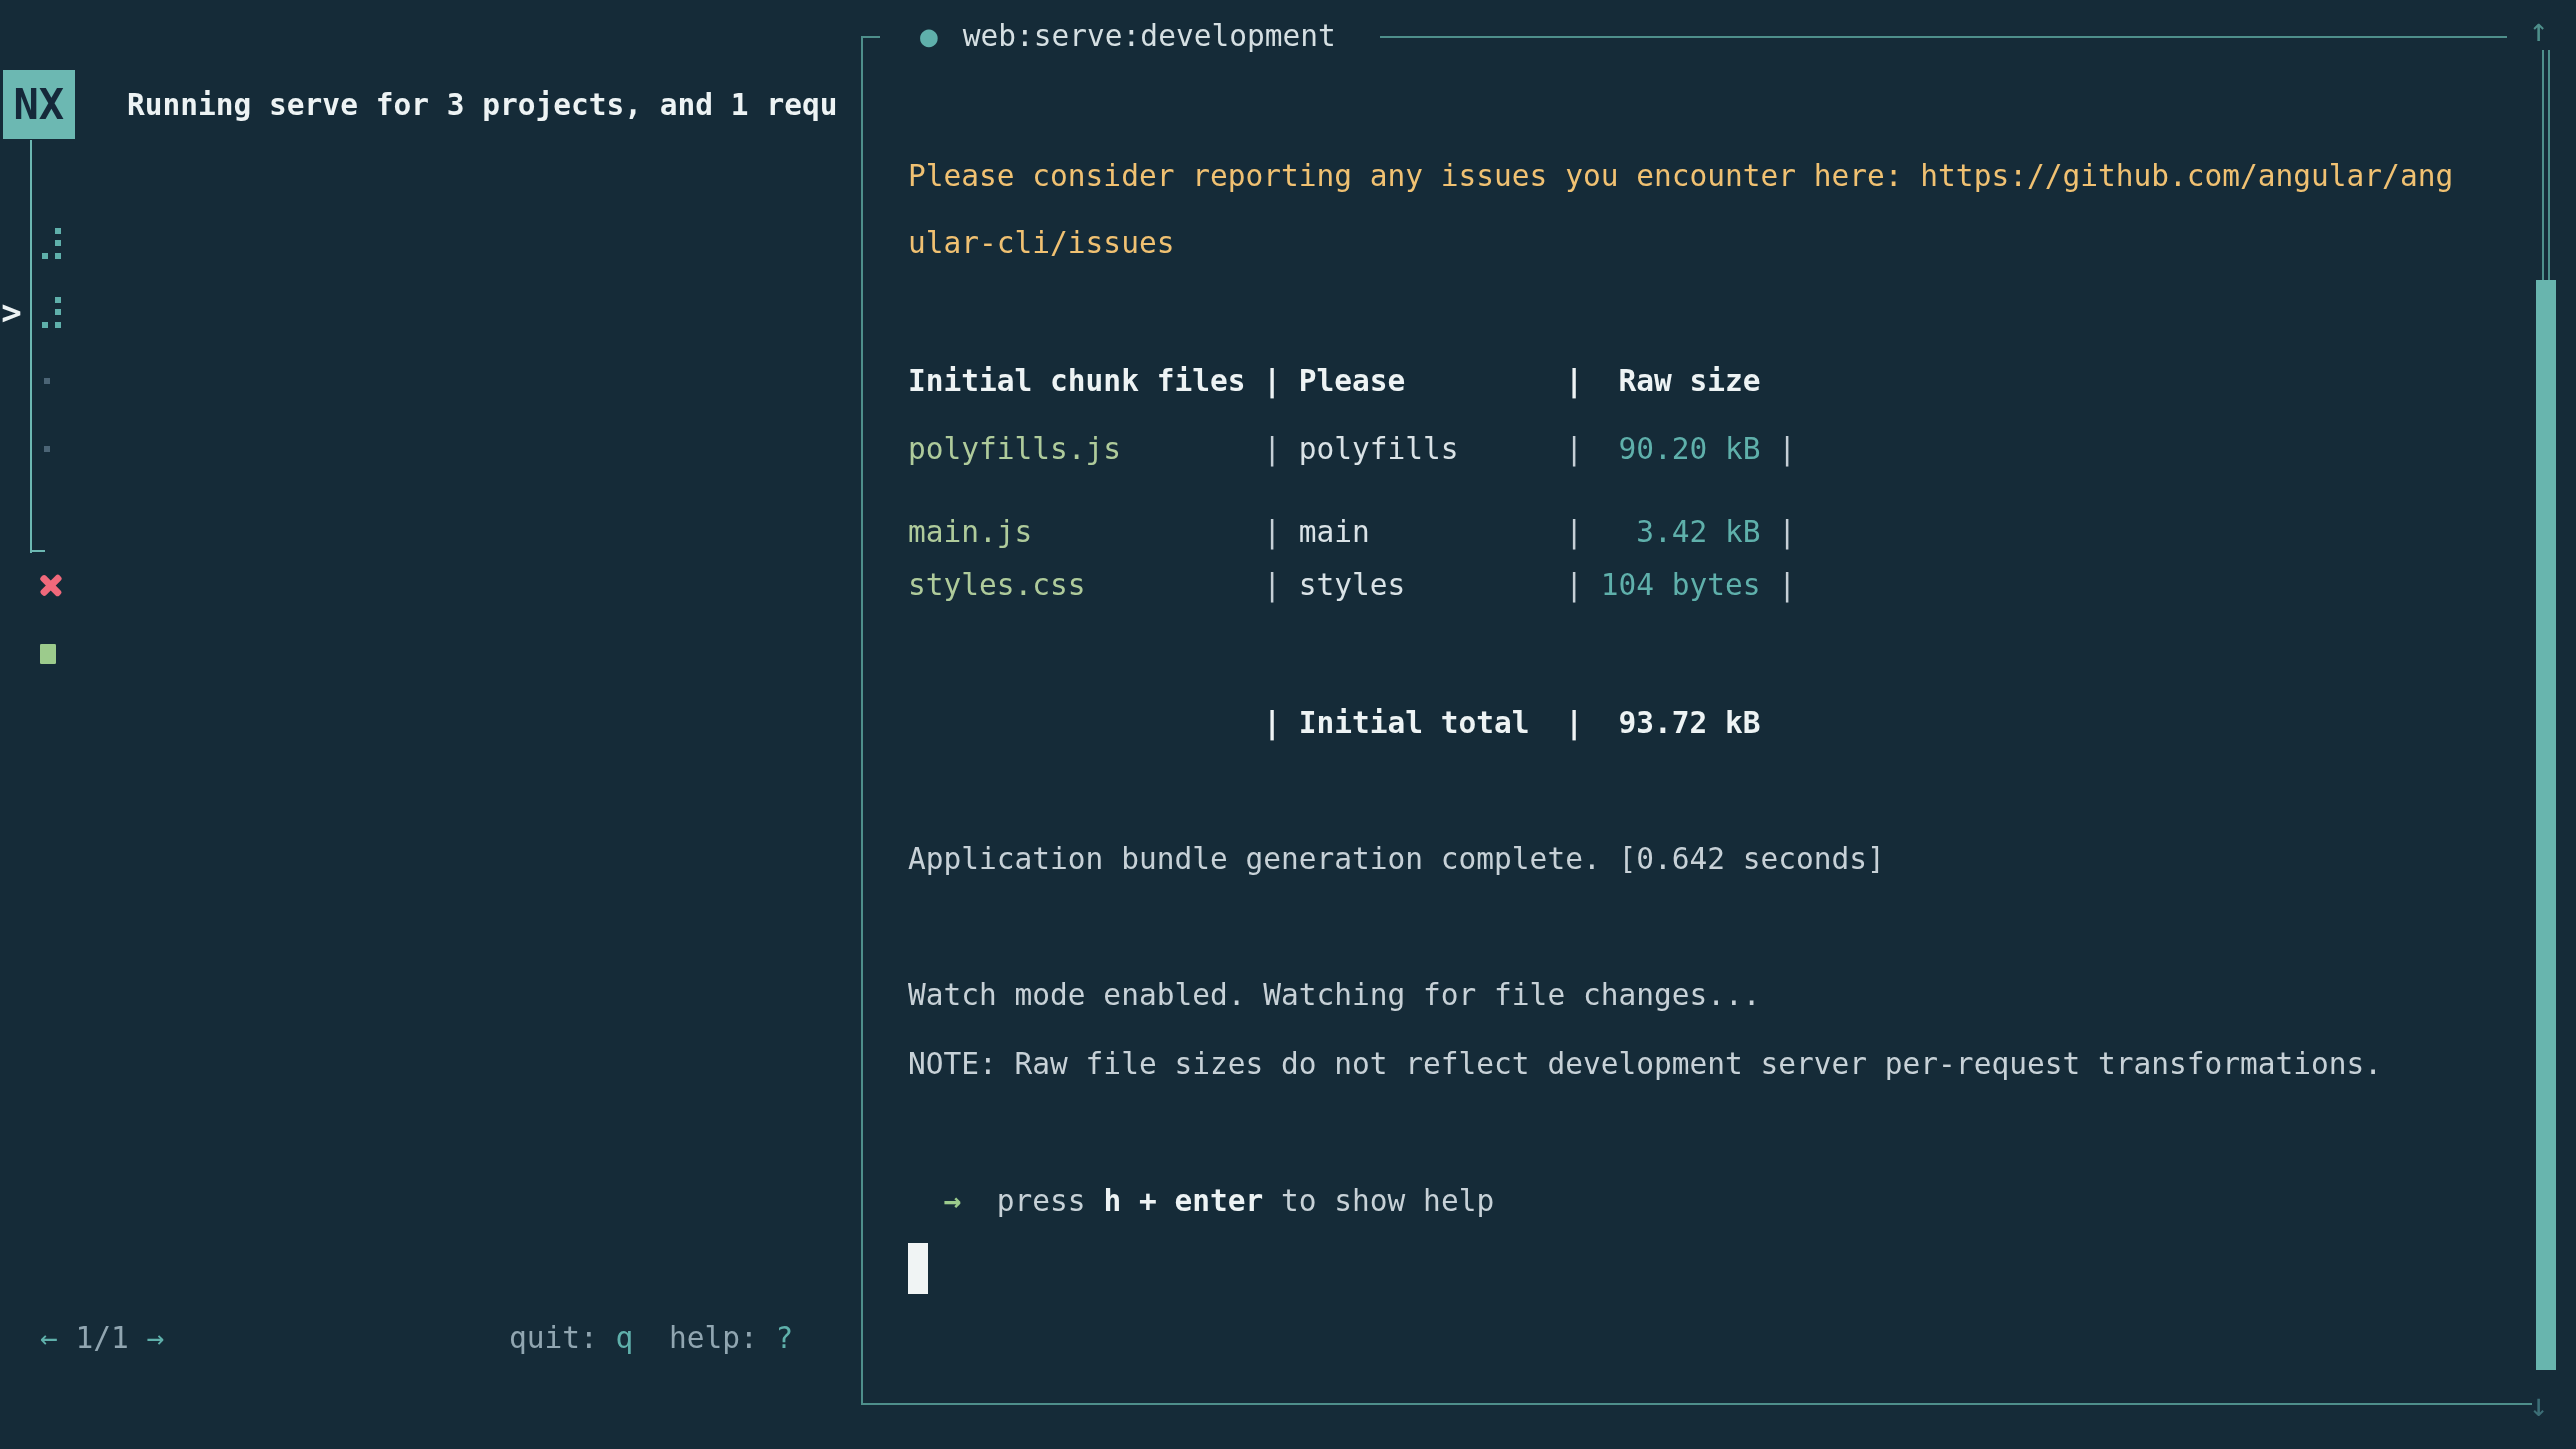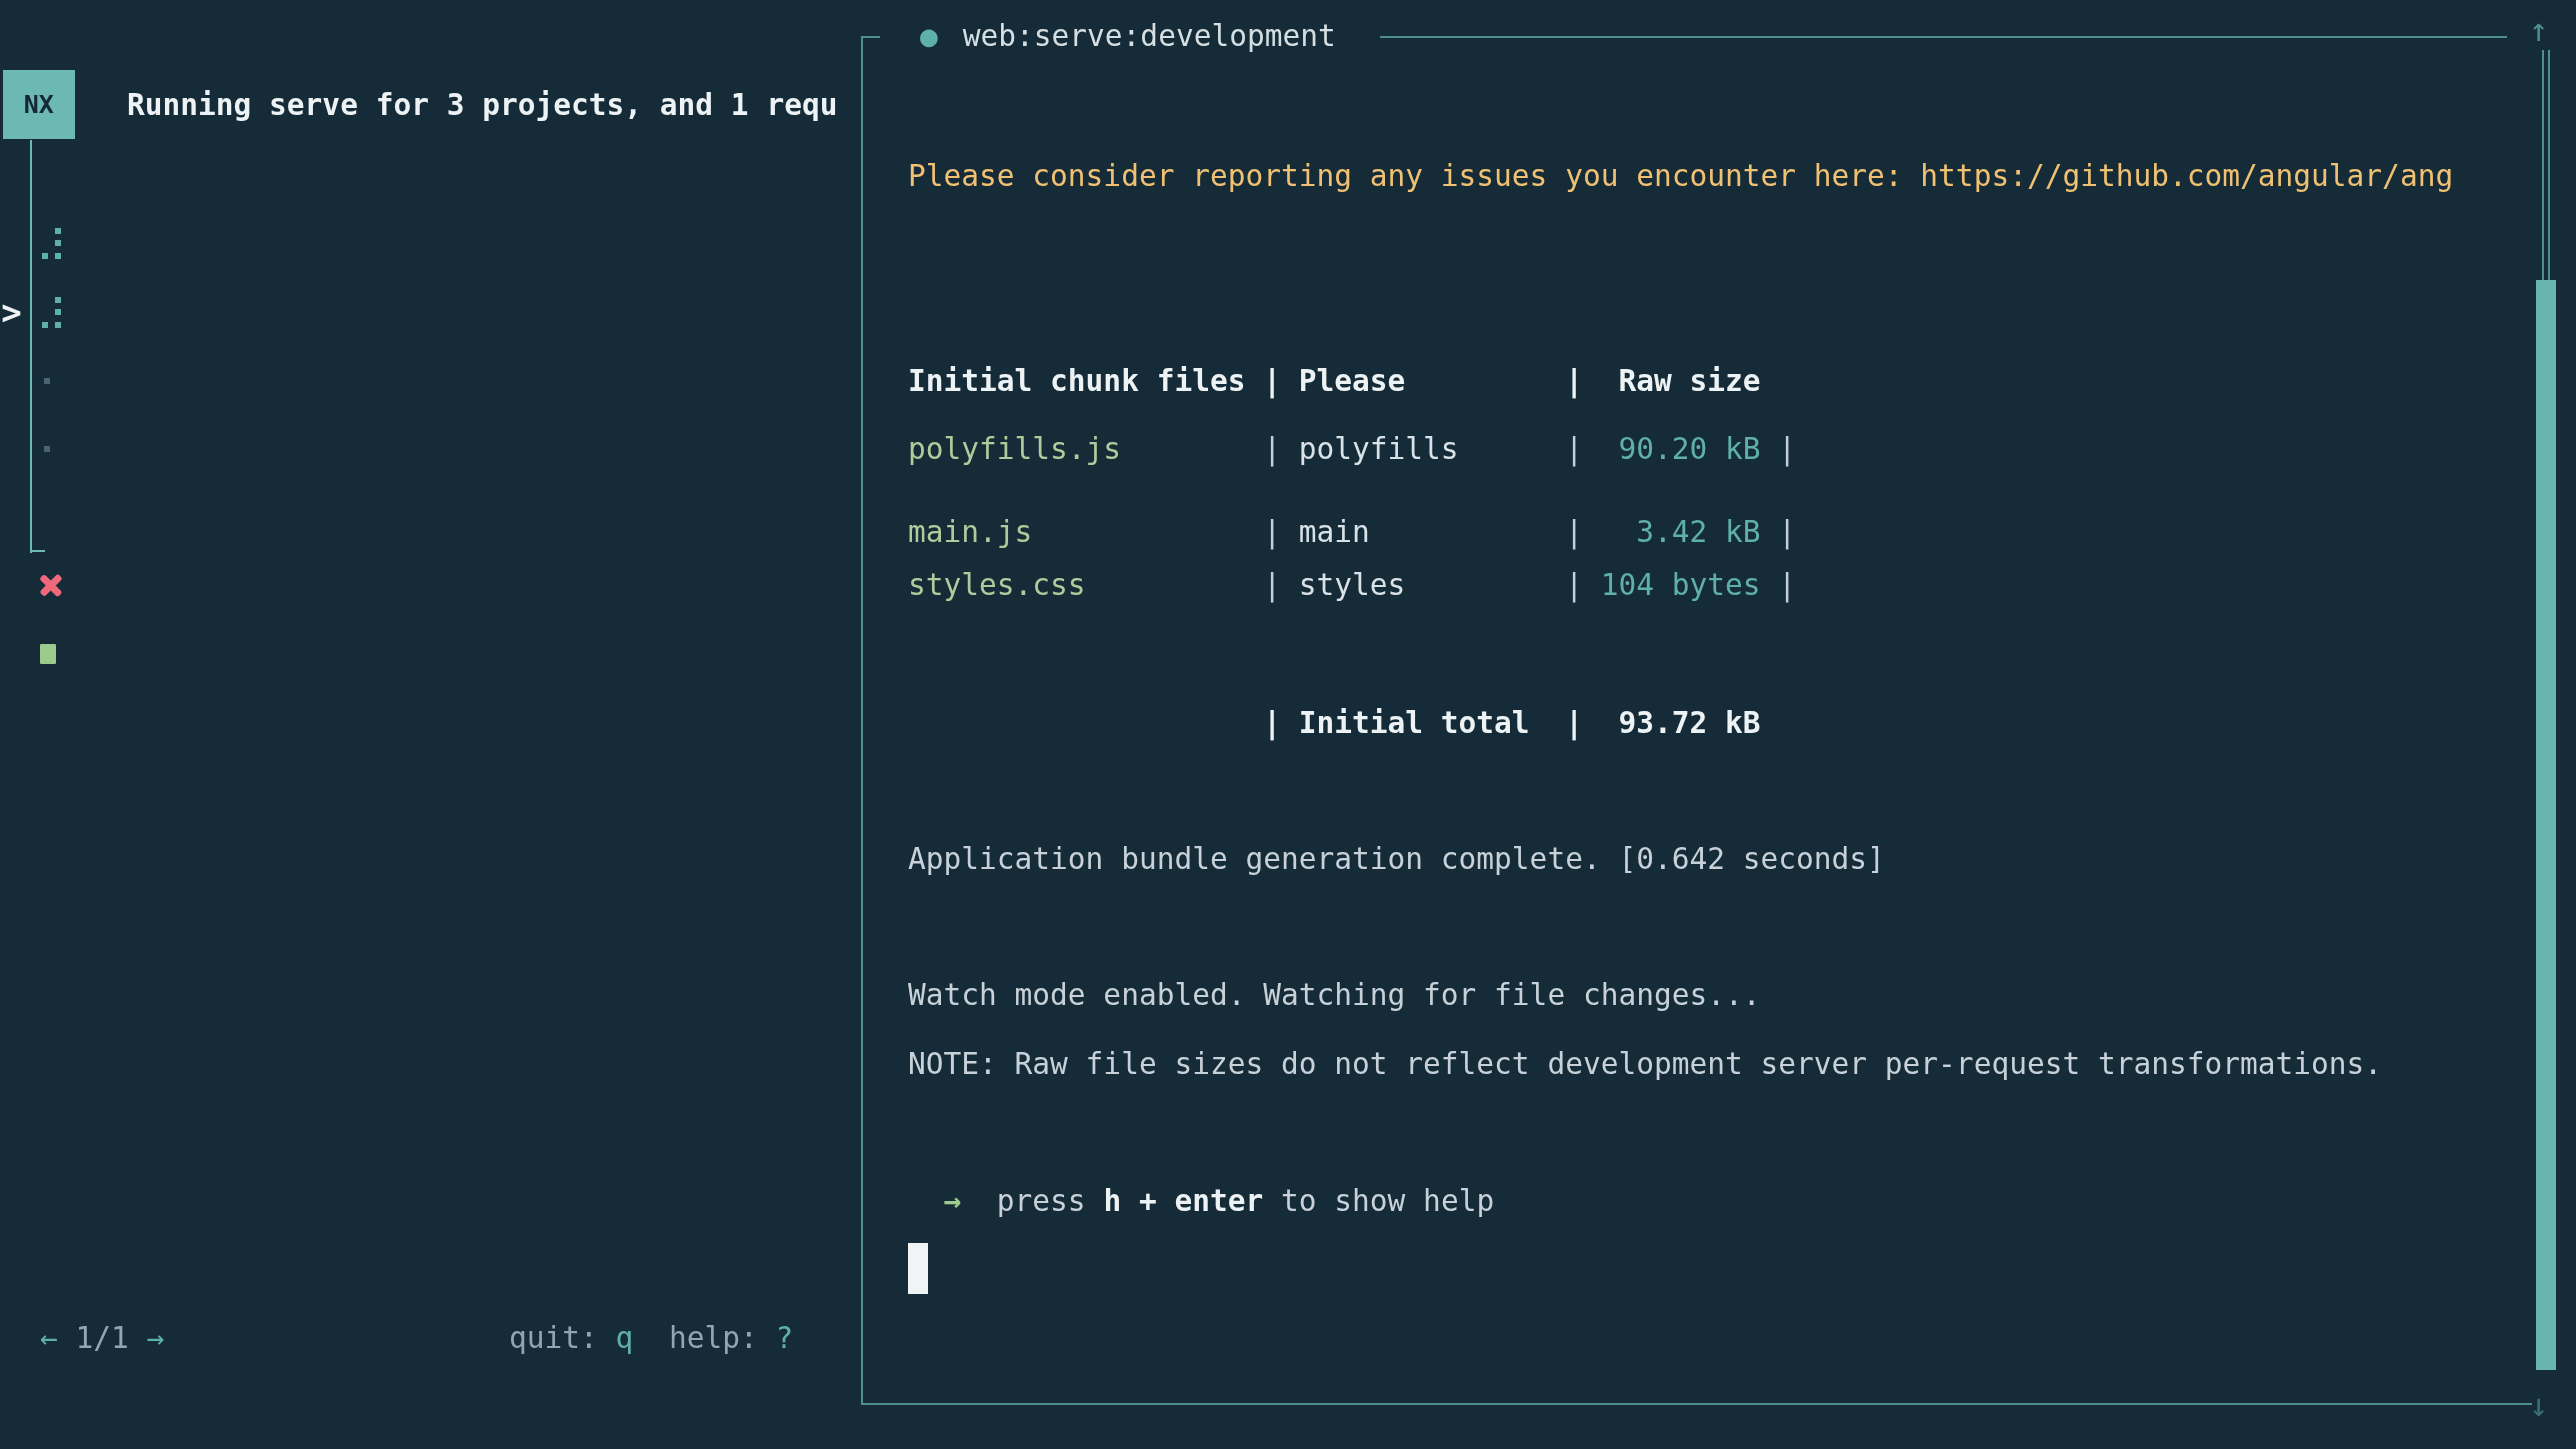--- a/index.html
+++ b/index.html
@@ -9,21 +9,21 @@
     --hint:#91A6B1;
   }
   *{box-sizing:border-box;margin:0;padding:0}
   html,body{margin:0;padding:0;background:#0e1d26}
   .screen{position:relative;width:2576px;height:1449px;background:var(--bg);
     font-family:"DejaVu Sans Mono",monospace;font-size:29.5px;overflow:hidden;color:var(--fg)}
   .line{position:absolute;height:68px;line-height:68px;white-space:pre}
   .b{font-weight:bold;color:var(--fg-bright)}
   
   .nx-logo{position:absolute;left:2.7px;top:70px;width:72px;height:69px;background:var(--teal-logo);
-    color:var(--navy);font-weight:bold;font-size:25px;display:flex;align-items:center;justify-content:center}
+    color:var(--navy);font-weight:bold;font-size:42px;display:flex;align-items:center;justify-content:center}
   .app-title{left:127px;top:71px;width:733px;overflow:hidden;font-weight:bold;color:var(--fg-bright)}
   .bracket-v{position:absolute;left:30px;top:140px;width:2px;height:413px;background:var(--teal-logo)}
   .bracket-corner{position:absolute;left:30px;top:550px;width:14.8px;height:2px;background:var(--teal-logo)}
   .task{left:0;padding-left:127px;width:861px;overflow:hidden}
   .chevron{position:absolute;left:1.3px;top:278px;height:68px;line-height:68px;
     font-weight:bold;font-size:34px;color:var(--fg-bright)}
   .spinner{position:absolute;left:42px;top:50%;width:19px;height:31px;margin-top:-15.4px}
   .spinner i{position:absolute;width:6px;height:6px;background:var(--teal)}
   .spinner i:nth-child(1){left:12.7px;top:0}
   .spinner i:nth-child(2){left:12.7px;top:12px}
@@ -117,20 +117,21 @@
   <div class="line hints"><span>quit:</span><span> </span><span class="key">q</span><span>  </span><span>help:</span><span> </span><span class="key">?</span></div>
 
   <div class="p-top-stub"></div>
   <div class="p-left"></div>
   <div class="p-top"></div>
   <div class="p-bottom"></div>
 
   <div class="line panel-title"><span class="dot">●</span><span class="pt-text">web:serve:development</span></div>
 
   <div class="line pline yellow" style="top:142px">Please consider reporting any issues you encounter here: https://github.com/angular/ang</div>
+  <div class="line pline yellow" style="top:209px">ular-cli/issues</div>
 
   <div class="line pline b" style="top:347px"><span class="cell w20">Initial chunk files</span><span>| </span><span class="cell w15">Please</span><span>|</span><span class="cell w10">Raw size</span></div>
 
   <div class="line pline" style="top:415px"><span class="cell w20 file">polyfills.js</span><span class="pipe">| </span><span class="cell w15 name">polyfills</span><span class="pipe">|</span><span class="cell w10 size">90.20 kB</span><span class="pipe"> |</span></div>
 
   <div class="line pline" style="top:498px"><span class="cell w20 file">main.js</span><span class="pipe">| </span><span class="cell w15 name">main</span><span class="pipe">|</span><span class="cell w10 size">3.42 kB</span><span class="pipe"> |</span></div>
 
   <div class="line pline" style="top:551px"><span class="cell w20 file">styles.css</span><span class="pipe">| </span><span class="cell w15 name">styles</span><span class="pipe">|</span><span class="cell w10 size">104 bytes</span><span class="pipe"> |</span></div>
 
   <div class="line pline b" style="top:689px"><span class="cell w20"> </span><span>| </span><span class="cell w15">Initial total</span><span>|</span><span class="cell w10">93.72 kB</span></div>

